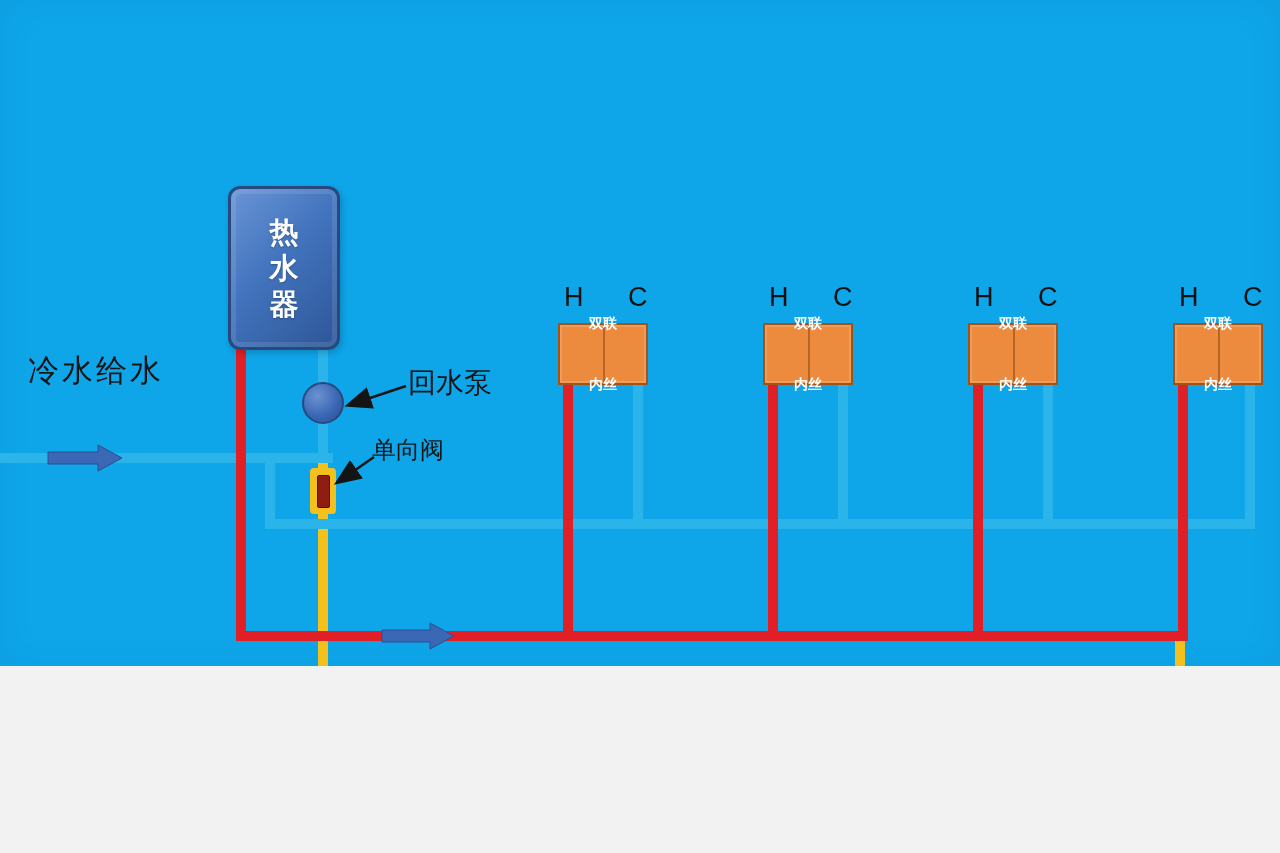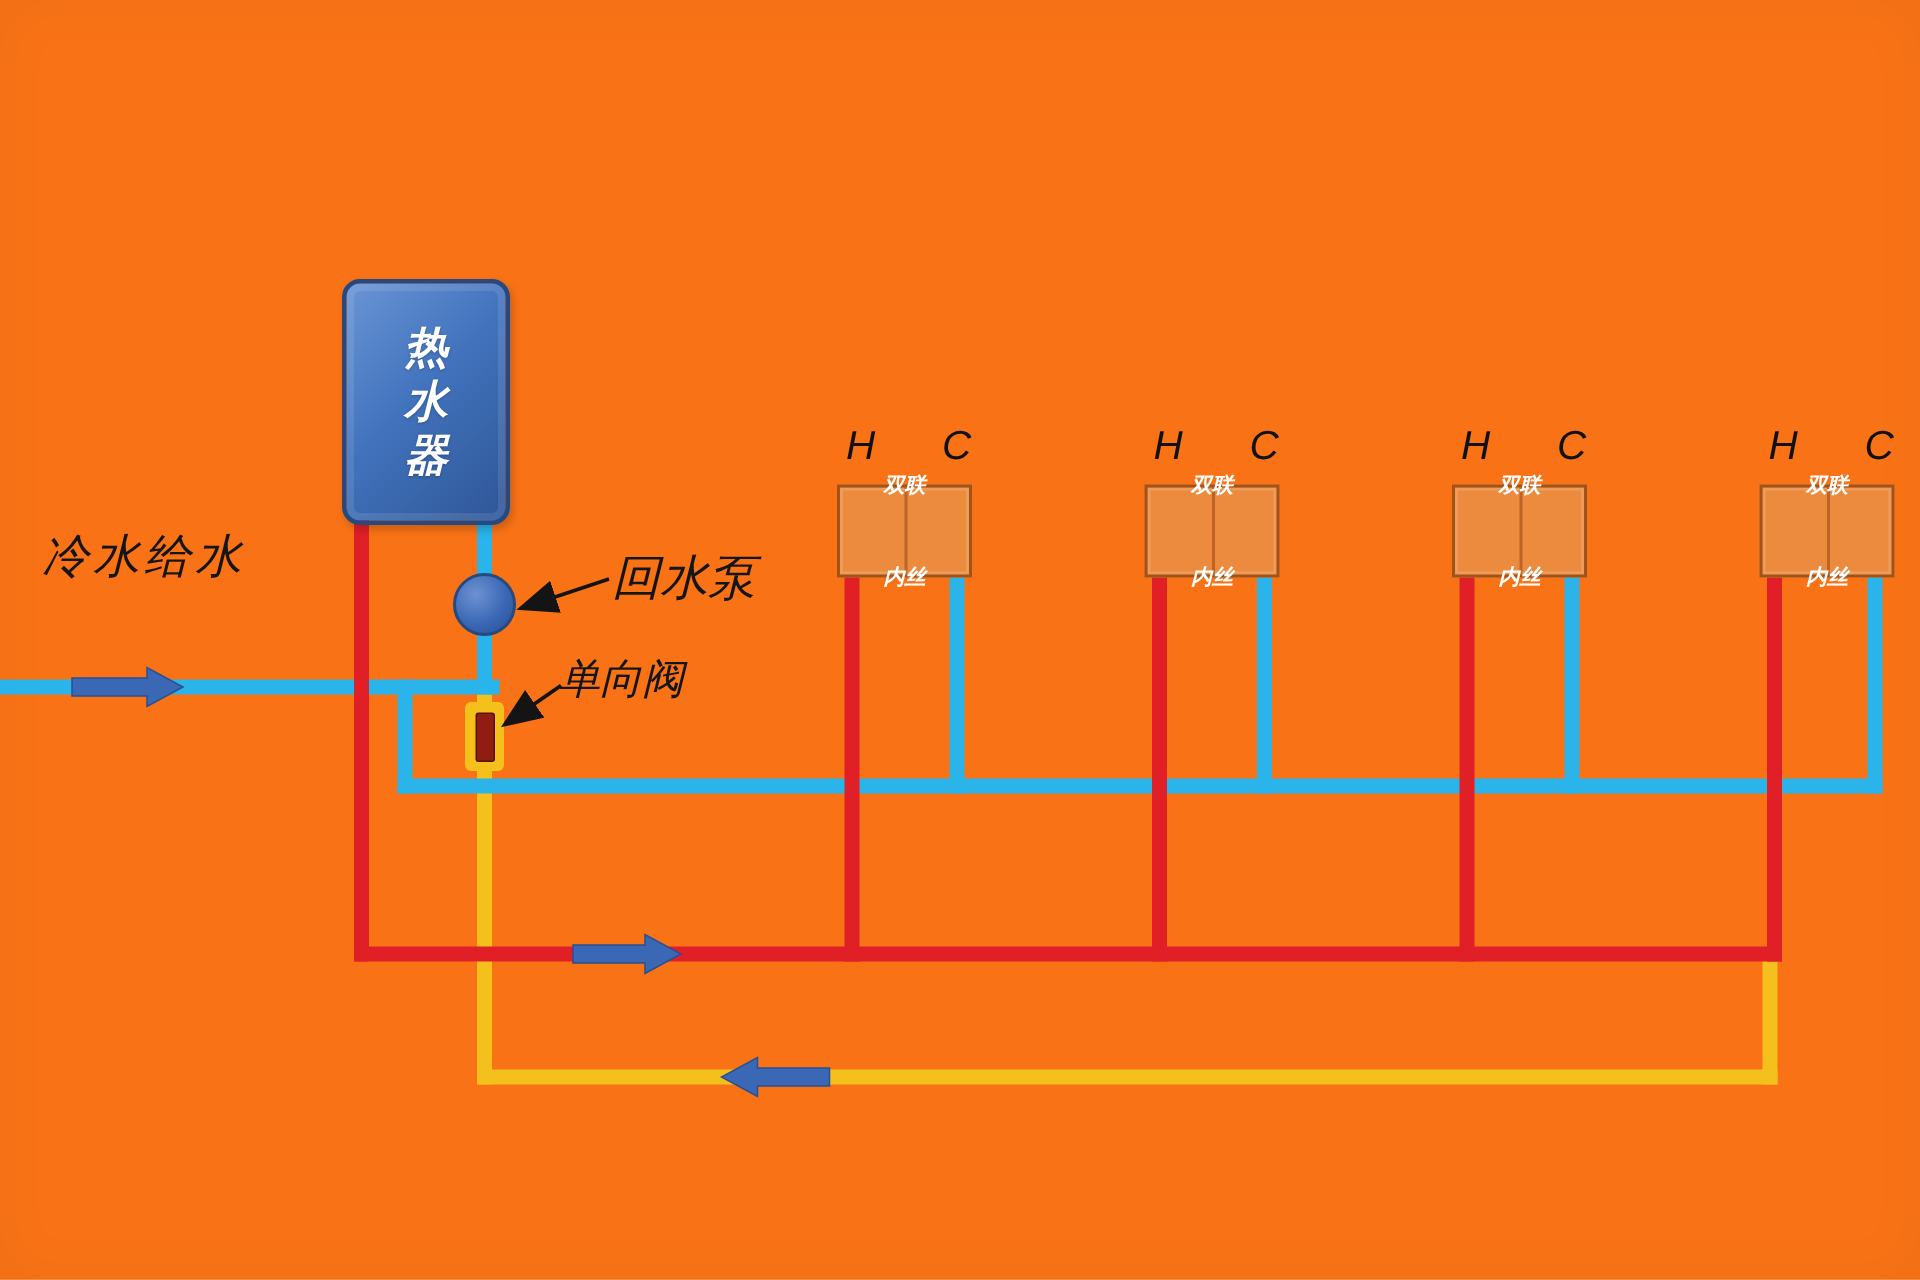--- a/index.html
+++ b/index.html
@@ -2,24 +2,23 @@
 <html style="--hot: #e11f26; --cold: #2ab4e9; --ret: #f3c01c; --arrow: #3b68b5; --heater: #4273bd; --fixture: #ec8b3e;"><head>
 <meta charset="utf-8">
 <style>
   * { margin:0; padding:0; box-sizing:border-box; }
   html,body { width:1280px; height:853px; }
   body {
     font-family:"Liberation Sans","DejaVu Sans",sans-serif;
     background:#f2f2f2;
   }
   .canvas {
-    position:relative; width:1280px; height:853px;
-    background:#f97316; overflow:hidden;
+    position:relative; width:1280px; height:666px;
+    background:#0ea5e9; overflow:hidden;
     box-shadow: inset 0 0 40px rgba(0,0,0,0.04);
-    font-style: italic;
   }
 
   
   .pipe { position:absolute; }
   .pipe.h { height:10px; }
   .pipe.v { width:10px; }
   .hot  { background:var(--hot,#e11f26); }
   .cold { background:var(--cold,#2ab4e9); }
   .ret  { background:var(--ret,#f3c01c); }
 
@@ -68,22 +67,22 @@
     background:var(--ret,#f3c01c); border-radius:4px; z-index:4;
   }
   .valve-core {
     position:absolute; left:317px; top:475px; width:13px; height:33px;
     background:#8f1d12; border:1px solid #5a1006; border-radius:2px; z-index:5;
   }
 
   
   .lbl { position:absolute; color:#151515; z-index:6; white-space:nowrap; }
   .lbl-cold  { left:28px;  top:350px; font-size:31px; letter-spacing:3px; }
-  .lbl-pump  { left:408px; top:364px; font-size:32px; }
-  .lbl-valve { left:372px; top:434px; font-size:28px;text-align:center; }
+  .lbl-pump  { left:408px; top:364px; font-size:28px; }
+  .lbl-valve { left:372px; top:434px; font-size:24px;text-align:center; }
   .port { position:absolute; top:282px; font-size:27px; color:#111; z-index:6; }
 
   svg.overlay {
     position:absolute; left:0; top:0; width:1280px; height:853px;
     z-index:7; pointer-events:none;
   }
   .flow-arrow { fill:var(--arrow,#3b68b5); stroke:#2a4f92; stroke-width:1; }
   .ann-line { stroke:#141414; stroke-width:2.5; fill:none; }
 </style>
 </head>

